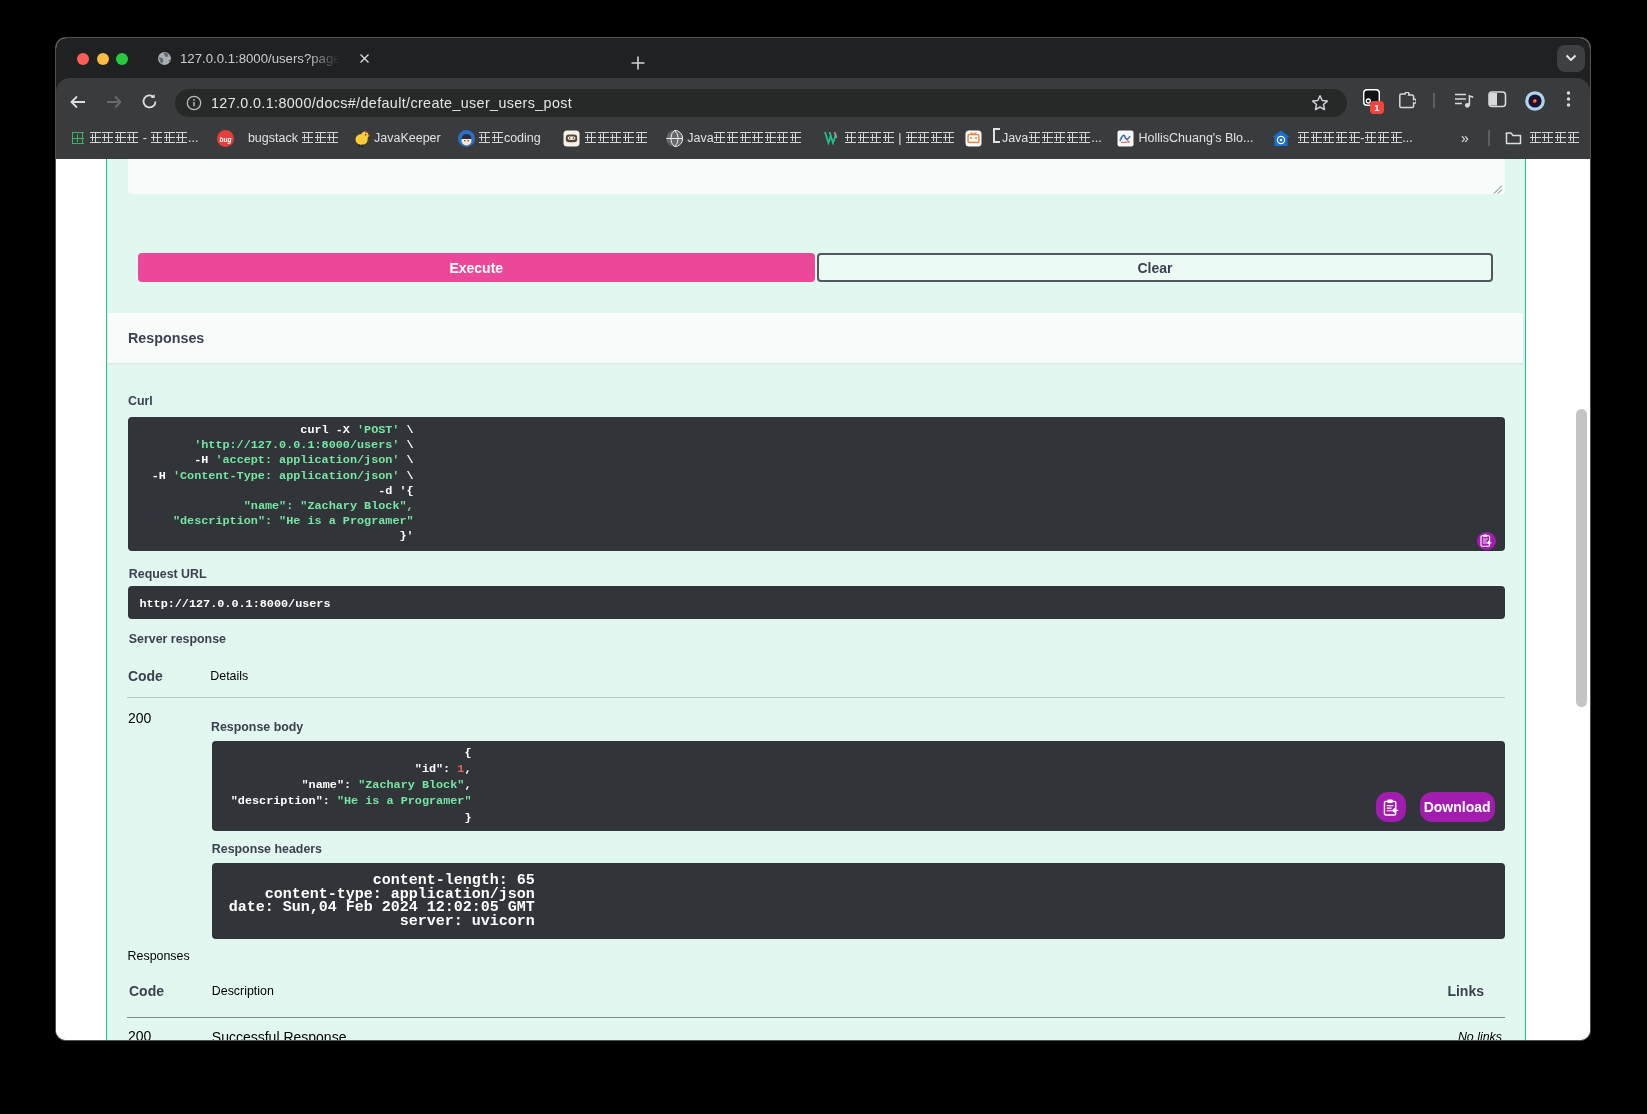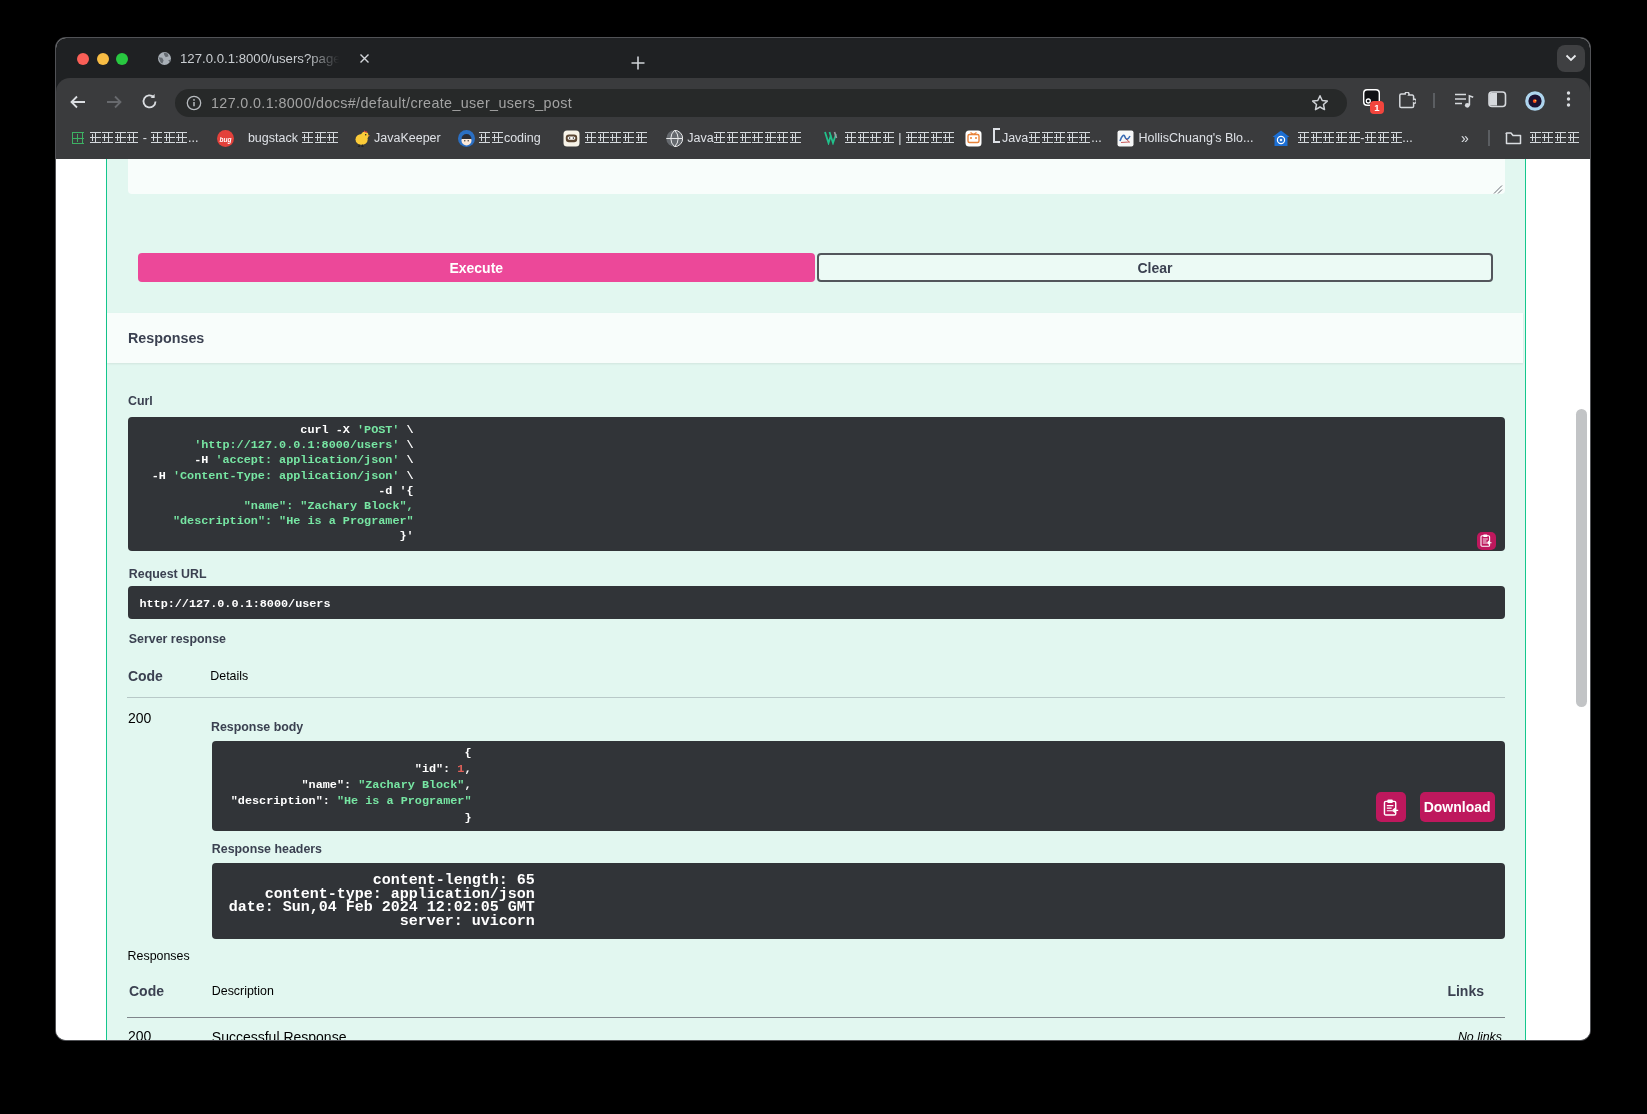--- a/index.html
+++ b/index.html
@@ -16,21 +16,21 @@
 #atab{position:absolute;left:329px;top:8px;width:232px;height:32px;background:#3a3b3d;
   border-radius:9px 9px 0 0;}
 .flare{position:absolute;bottom:0;width:9px;height:9px;background:#3a3b3d;}
 .flare i{position:absolute;inset:0;background:#1f2123;display:block;}
 #fl1{left:-9px;} #fl1 i{border-bottom-right-radius:9px;}
 #fl2{right:-9px;} #fl2 i{border-bottom-left-radius:9px;}
 #chev{position:absolute;left:1501px;top:7px;width:28px;height:27px;background:#3f4042;border-radius:8px;}
 
 #toolbar{position:absolute;left:0;top:40px;width:100%;height:39px;background:#3a3b3d;border-radius:14px 14px 0 0;}
 #pill{position:absolute;left:119px;top:10.5px;width:1172px;height:28px;border-radius:14px;background:#272929;}
-#urltxt{position:absolute;left:36px;top:0;height:28px;line-height:29px;font-size:14.3px;color:#a3a3a3;letter-spacing:0.38px;}
+#urltxt{position:absolute;left:36px;top:0;height:28px;line-height:29px;font-size:14.3px;color:#e5e5e5;letter-spacing:0.38px;}
 .ticon{position:absolute;}
 
 #bookbar{position:absolute;left:0;top:79px;width:100%;height:42px;background:#3a3b3d;}
 .bk{position:absolute;top:0;height:42px;line-height:43px;font-size:12.5px;color:#dee1e6;white-space:nowrap;}
 .cj{display:inline-block;width:11px;height:11px;margin:0 0.8px -1px 0.8px;
   background:
    linear-gradient(#d4d8dc,#d4d8dc) 0px 0px/11px 1px,
    linear-gradient(#d4d8dc,#d4d8dc) 0px 5px/11px 1px,
    linear-gradient(#d4d8dc,#d4d8dc) 0px 10px/11px 1px,
    linear-gradient(#d4d8dc,#d4d8dc) 2px 2px/1px 7px,
@@ -46,21 +46,21 @@
   border-radius:4px;color:#fff;font-weight:bold;font-size:14px;text-align:center;line-height:30px;}
 #clear{position:absolute;left:761px;top:93.6px;width:672px;height:25.5px;border:2px solid #53565c;border-radius:4px;background:rgba(255,255,255,0.35);color:#3b4151;font-weight:bold;font-size:14px;text-align:center;line-height:26px;}
 #rstrip{position:absolute;left:51px;top:154px;width:1416px;height:50px;background:#f8fdfb;box-shadow:0 1px 2px rgba(0,0,0,0.08);}
 .lab{position:absolute;color:#3b4151;font-size:12.4px;font-weight:bold;white-space:nowrap;}
 .lab4{position:absolute;color:#3b4151;font-size:14px;font-weight:bold;white-space:nowrap;}
 .labr{position:absolute;color:#000000;font-size:12.4px;white-space:nowrap;}
 .dark{position:absolute;background:#313438;border-radius:4px;}
 pre{margin:0;font-family:"Liberation Mono",monospace;font-weight:bold;color:#fff;text-align:right;}
 .g{color:#77e6a3;} .r{color:#e0615a;}
 .hr{position:absolute;height:1px;background:rgba(59,65,81,0.25);}
-.copybtn{position:absolute;background:#be185d;border-radius:5px;}
+.copybtn{position:absolute;background:#a21caf;border-radius:12px;}
 #scroll{position:absolute;left:1520px;top:371px;width:11px;height:298px;border-radius:5.5px;background:#c2c4c6;}
 </style></head>
 <body>
 <div id="win">
 
   <div id="tabbar">
     <span class="tl" style="left:21px;background:#fa5f57;"></span>
     <span class="tl" style="left:40.5px;background:#f8bd44;"></span>
     <span class="tl" style="left:60px;background:#28c840;"></span>
     <svg class="abs" style="left:102px;top:14px;" width="13" height="13" viewBox="0 0 13 13">

